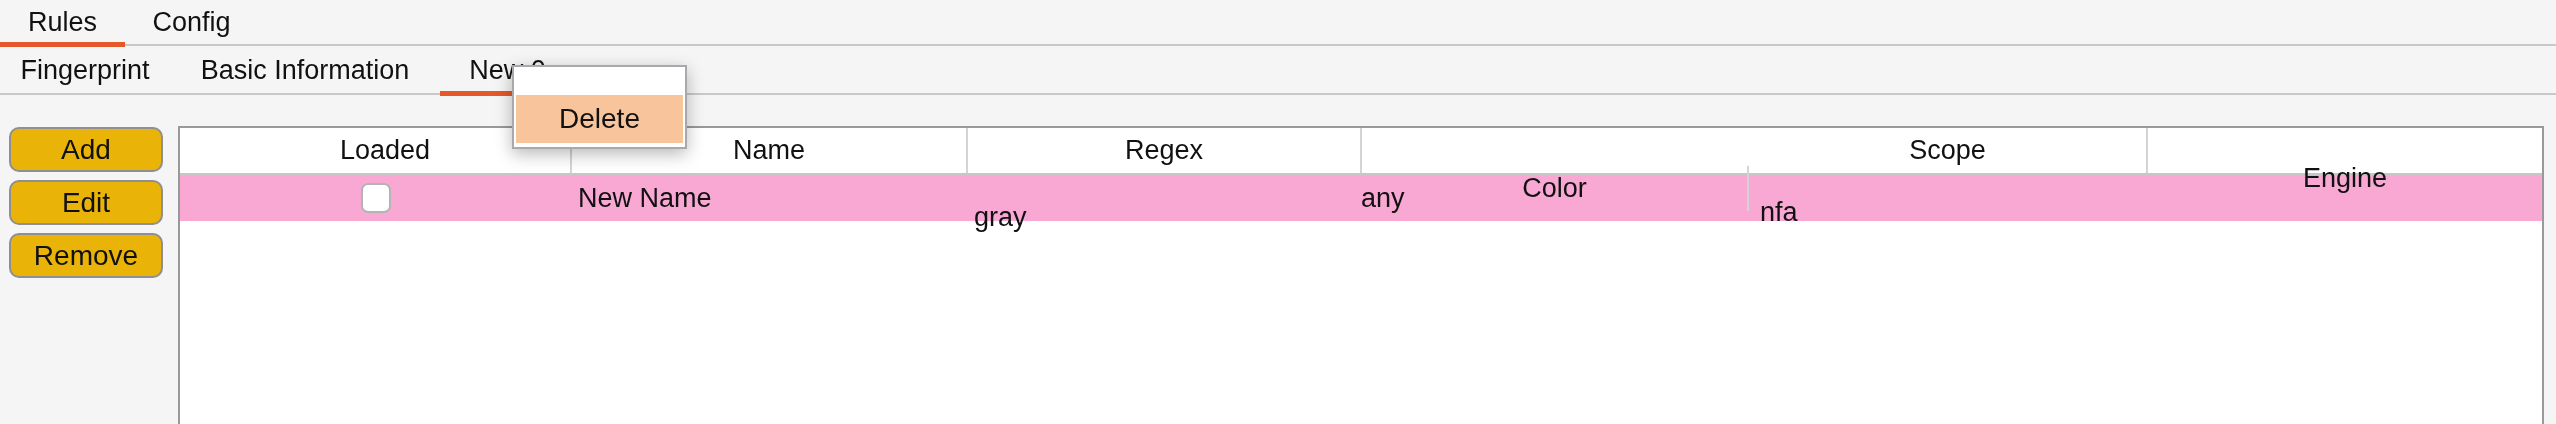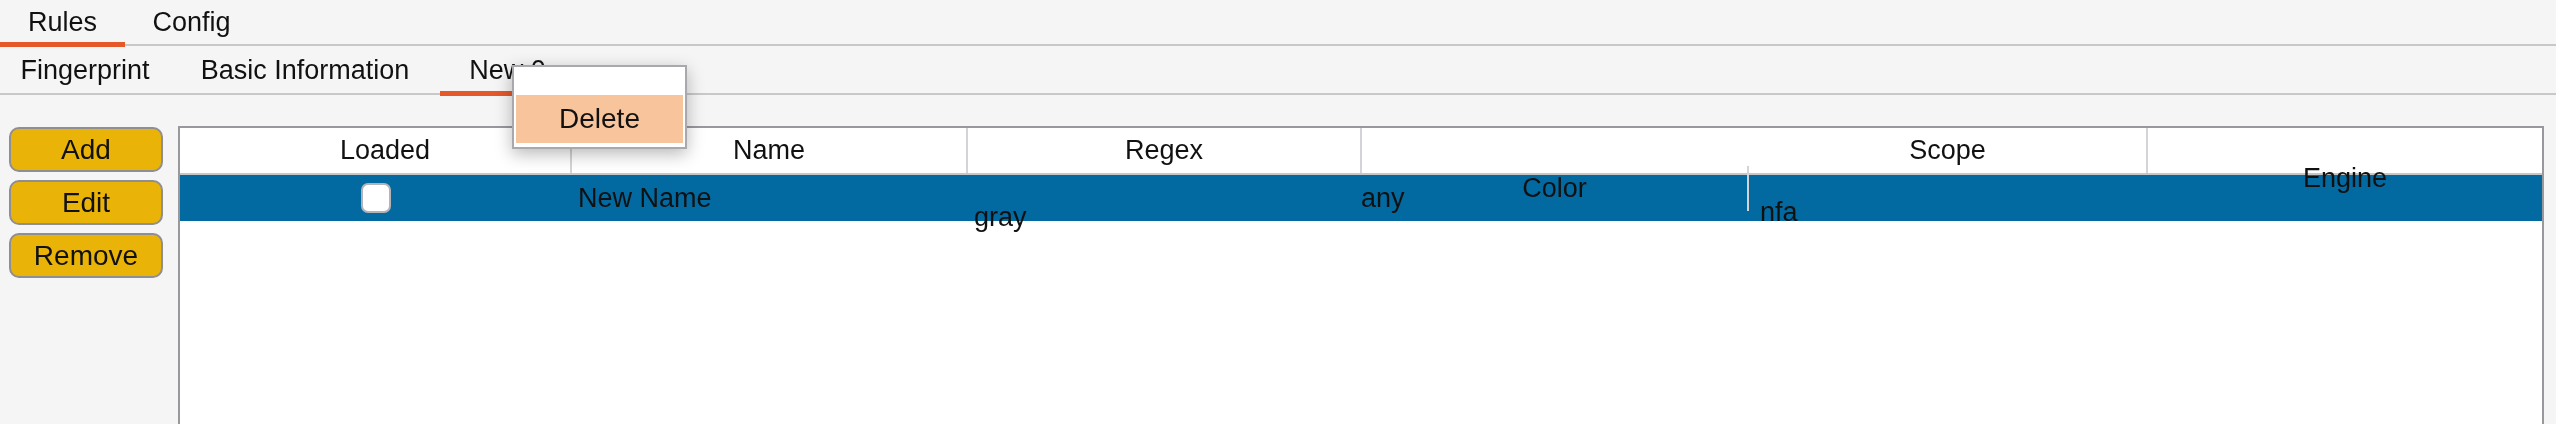--- a/index.html
+++ b/index.html
@@ -62,21 +62,21 @@
     border-bottom:2px solid #c6c6c9;
     background:#fff;
   }
   .th {
     display:flex; align-items:center; justify-content:center;
     font-size:27px; color:#111;
     border-right:2px solid #d4d4d8;
     height:100%;
   }
   .th:last-child { border-right:none; }
-  .trow { display:flex; height:46px; align-items:center; background:#0369a1; }
+  .trow { display:flex; height:46px; align-items:center; background:#f9a8d4; }
   .td {
     display:flex; align-items:center;
     font-size:27px; color:#111; height:100%;
     padding-left:6px;
   }
   .td.center { justify-content:center; padding-left:0; }
   .c0 { width:392px;padding-left:20px; } .c1 { width:396px; } .c2 { width:394px; }
   .c3 { width:387px;margin-top:38px; } .c4 { width:399px; } .c5 { flex:1;margin-top:28px; }
 
   .checkbox {

